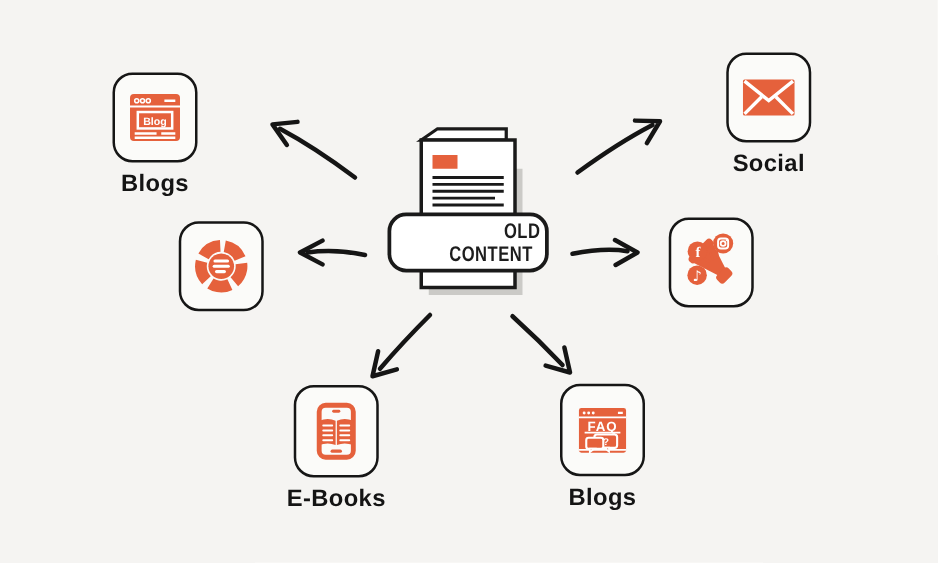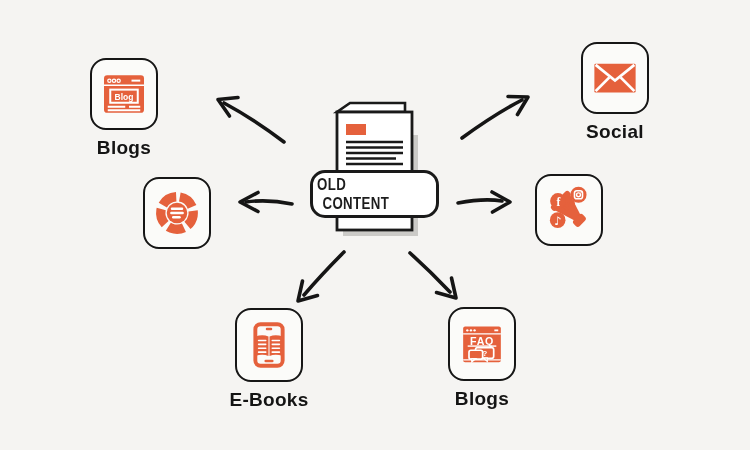--- a/index.html
+++ b/index.html
@@ -17,21 +17,21 @@
   }
   .node-label{
     margin-top:7px;font-size:19px;font-weight:700;color:#141414;
     letter-spacing:.3px;white-space:nowrap;
   }
   .center-doc{position:absolute;left:300px;top:95px;}
   .badge{
     position:absolute;left:310px;top:170px;width:129px;height:48px;
     background:#ffffff;border:3px solid #1a1a1a;border-radius:15px;
     box-sizing:border-box;display:flex;flex-direction:column;
-    align-items:flex-start;justify-content:center;
+    align-items:flex-end;justify-content:center;
   }
   .badge div{
     font-size:17px;font-weight:800;color:#1d1d1d;line-height:19px;
     letter-spacing:.5px;transform:scaleX(.78);transform-origin:center;
   }
   .icon-svg{display:block;}
 </style>
 </head>
 <body>
 

